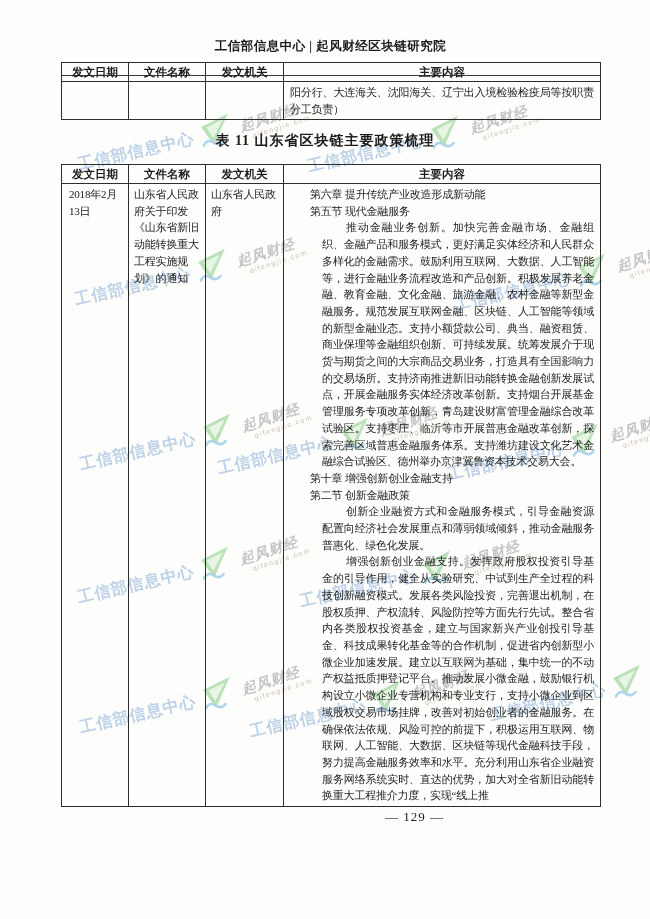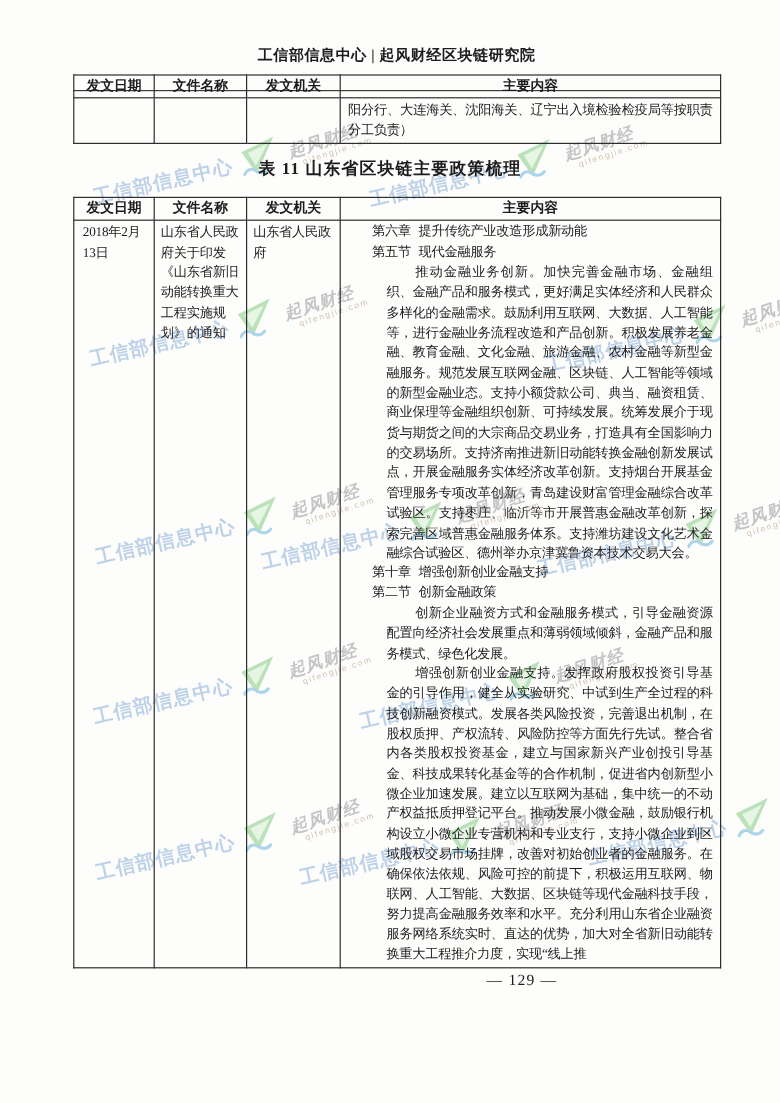--- a/index.html
+++ b/index.html
@@ -52,29 +52,29 @@
   .doc-table td {
     border:1px solid #2d2d2d; vertical-align:top;
     font-size:11px; line-height:16.7px; letter-spacing:-0.2px;
     padding:2px 5px;
   }
   #table-top td { height:27px; }
   #table-main td.tall { height:605px; }
   td.cell-date { padding:2px 7px; }
   td.cell-content { text-align:justify; padding:2px 6px; }
   .cp { margin:0; }
-  .cp.heading { padding-left:20px;font-family:Liberation Mono, monospace; }
+  .cp.heading { padding-left:20px; }
   .cp.para { text-indent:24px; text-align:justify;margin-left:32px; }
   .table-title {
     position:absolute; top:132px; left:0; width:650px; text-align:center;
     font-size:14px; font-weight:bold; letter-spacing:1px;
   }
   .page-number {
     position:absolute; top:809px; left:385px; width:100px;
-    text-align:center; font-size:13px; letter-spacing:1px;
+    text-align:left; font-size:13px; letter-spacing:1px;
   }
 </style>
 </head>
 <body>
 
 <div class="page">
 
   <div class="wm-layer" id="wm-layer">
       <div class="wm-unit" style="left: 78px; top: 148px;">
         <span class="wm-blue">工信部信息中心</span>
@@ -273,21 +273,21 @@
         <tr>
           <td class="tall cell-date">2018年2月13日</td>
           <td class="tall">山东省人民政府关于印发《山东省新旧动能转换重大工程实施规划》的通知</td>
           <td class="tall">山东省人民政府</td>
           <td class="tall cell-content" id="main-content">
               <div class="cp heading">第六章 提升传统产业改造形成新动能</div>
               <div class="cp heading">第五节 现代金融服务</div>
               <div class="cp para">推动金融业务创新。加快完善金融市场、金融组织、金融产品和服务模式，更好满足实体经济和人民群众多样化的金融需求。鼓励利用互联网、大数据、人工智能等，进行金融业务流程改造和产品创新。积极发展养老金融、教育金融、文化金融、旅游金融、农村金融等新型金融服务。规范发展互联网金融、区块链、人工智能等领域的新型金融业态。支持小额贷款公司、典当、融资租赁、商业保理等金融组织创新、可持续发展。统筹发展介于现货与期货之间的大宗商品交易业务，打造具有全国影响力的交易场所。支持济南推进新旧动能转换金融创新发展试点，开展金融服务实体经济改革创新。支持烟台开展基金管理服务专项改革创新，青岛建设财富管理金融综合改革试验区。支持枣庄、临沂等市开展普惠金融改革创新，探索完善区域普惠金融服务体系。支持潍坊建设文化艺术金融综合试验区、德州举办京津冀鲁资本技术交易大会。</div>
               <div class="cp heading">第十章 增强创新创业金融支持</div>
               <div class="cp heading">第二节 创新金融政策</div>
-              <div class="cp para">创新企业融资方式和金融服务模式，引导金融资源配置向经济社会发展重点和薄弱领域倾斜，金融产品和服务模式、绿色化发展。</div>
+              <div class="cp para">创新企业融资方式和金融服务模式，引导金融资源配置向经济社会发展重点和薄弱领域倾斜，推动金融服务普惠化、绿色化发展。</div>
               <div class="cp para">增强创新创业金融支持。发挥政府股权投资引导基金的引导作用，健全从实验研究、中试到生产全过程的科技创新融资模式。发展各类风险投资，完善退出机制，在股权质押、产权流转、风险防控等方面先行先试。整合省内各类股权投资基金，建立与国家新兴产业创投引导基金、科技成果转化基金等的合作机制，促进省内创新型小微企业加速发展。建立以互联网为基础，集中统一的不动产权益抵质押登记平台。推动发展小微金融，鼓励银行机构设立小微企业专营机构和专业支行，支持小微企业到区域股权交易市场挂牌，改善对初始创业者的金融服务。在确保依法依规、风险可控的前提下，积极运用互联网、物联网、人工智能、大数据、区块链等现代金融科技手段，努力提高金融服务效率和水平。充分利用山东省企业融资服务网络系统实时、直达的优势，加大对全省新旧动能转换重大工程推介力度，实现“线上推</div>
             </td>
         </tr>
       </tbody>
     </table>
 
     <div class="page-number">— 129 —</div>
 
   </div>
 </div>

